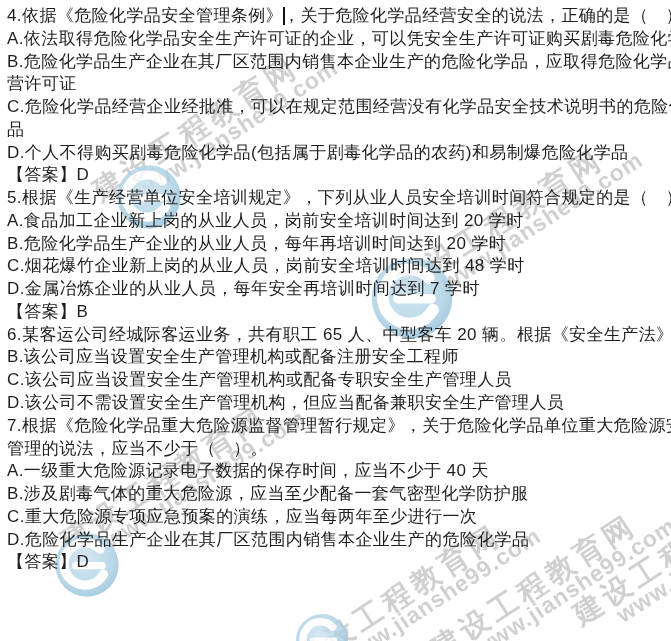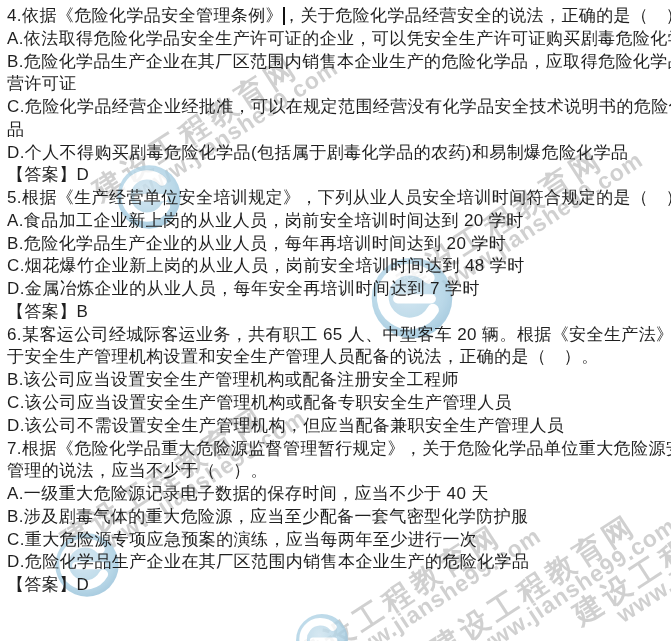--- a/index.html
+++ b/index.html
@@ -127,21 +127,20 @@
       <div class="line">品</div>
       <div class="line">D.个人不得购买剧毒危险化学品(包括属于剧毒化学品的农药)和易制爆危险化学品</div>
       <div class="line">【答案】D</div>
       <div class="line">5.根据《生产经营单位安全培训规定》，下列从业人员安全培训时间符合规定的是（　）。</div>
       <div class="line">A.食品加工企业新上岗的从业人员，岗前安全培训时间达到 20 学时</div>
       <div class="line">B.危险化学品生产企业的从业人员，每年再培训时间达到 20 学时</div>
       <div class="line">C.烟花爆竹企业新上岗的从业人员，岗前安全培训时间达到 48 学时</div>
       <div class="line">D.金属冶炼企业的从业人员，每年安全再培训时间达到 7 学时</div>
       <div class="line">【答案】B</div>
       <div class="line">6.某客运公司经城际客运业务，共有职工 65 人、中型客车 20 辆。根据《安全生产法》，关</div>
-      <div class="line">于安全生产管理机构设置和安全生产管理人员配备的说法，正确的是（　）。</div>
       <div class="line">B.该公司应当设置安全生产管理机构或配备注册安全工程师</div>
       <div class="line">C.该公司应当设置安全生产管理机构或配备专职安全生产管理人员</div>
       <div class="line">D.该公司不需设置安全生产管理机构，但应当配备兼职安全生产管理人员</div>
       <div class="line">7.根据《危险化学品重大危险源监督管理暂行规定》，关于危险化学品单位重大危险源安全</div>
       <div class="line">管理的说法，应当不少于（　）。</div>
       <div class="line">A.一级重大危险源记录电子数据的保存时间，应当不少于 40 天</div>
       <div class="line">B.涉及剧毒气体的重大危险源，应当至少配备一套气密型化学防护服</div>
       <div class="line">C.重大危险源专项应急预案的演练，应当每两年至少进行一次</div>
       <div class="line">D.危险化学品生产企业在其厂区范围内销售本企业生产的危险化学品</div>
       <div class="line">【答案】D</div>

